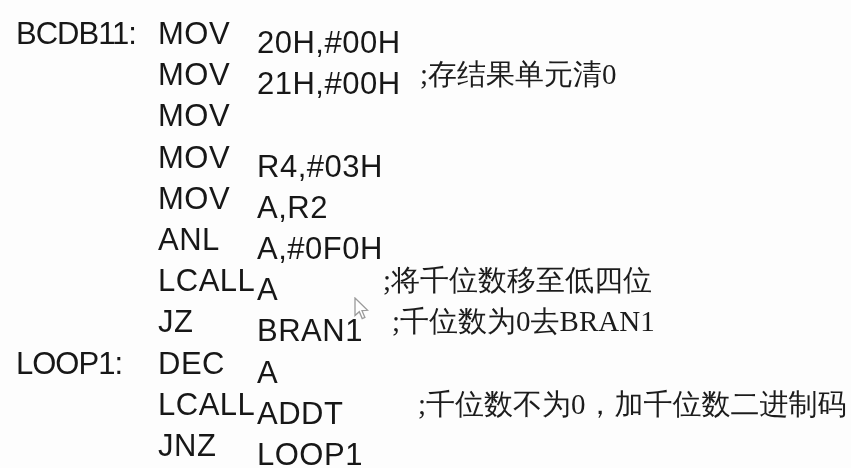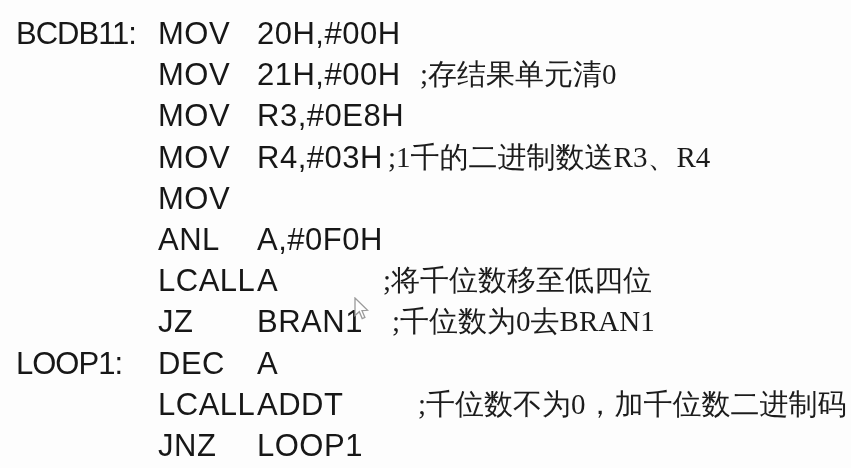--- a/index.html
+++ b/index.html
@@ -33,21 +33,21 @@
     white-space: pre;
     color: #171717;
   }
   .code {
     font-family: "Liberation Sans", "DejaVu Sans", sans-serif;
     font-size: 31px;
     letter-spacing: 0.5px;
   }
   .label   { left: 16px;  letter-spacing: -1px; }
   .mn      { left: 138px; margin-left: 20px; }
-  .op      { left: 257px; }
+  .op      { left: 257px; margin-top: 9px; }
   .cm {
     font-family: "Liberation Serif", "DejaVu Serif", serif;
     font-size: 29px;
     color: #1c1c1c;
     text-align: center;
   }
   .cursor {
     position: absolute;
     left: 353px;
     top: 297px;
@@ -68,31 +68,30 @@
   </div>
 
   <div class="row">
     <span class="col code mn">MOV</span>
     <span class="col code op">21H,#00H</span>
     <span class="col cm" style="left:420px">;存结果单元清0</span>
   </div>
 
   <div class="row">
     <span class="col code mn">MOV</span>
-    <span class="col code op">R3,#0E8H</span>
   </div>
 
   <div class="row">
     <span class="col code mn">MOV</span>
     <span class="col code op">R4,#03H</span>
-    <span class="col cm" style="left:388px">;1千的二进制数送R3、R4</span>
   </div>
 
   <div class="row">
     <span class="col code mn">MOV</span>
+    <span class="col code op">A,R2</span>
   </div>
 
   <div class="row">
     <span class="col code mn">ANL</span>
     <span class="col code op">A,#0F0H</span>
   </div>
 
   <div class="row">
     <span class="col code mn">LCALL</span>
     <span class="col code op">A</span>

